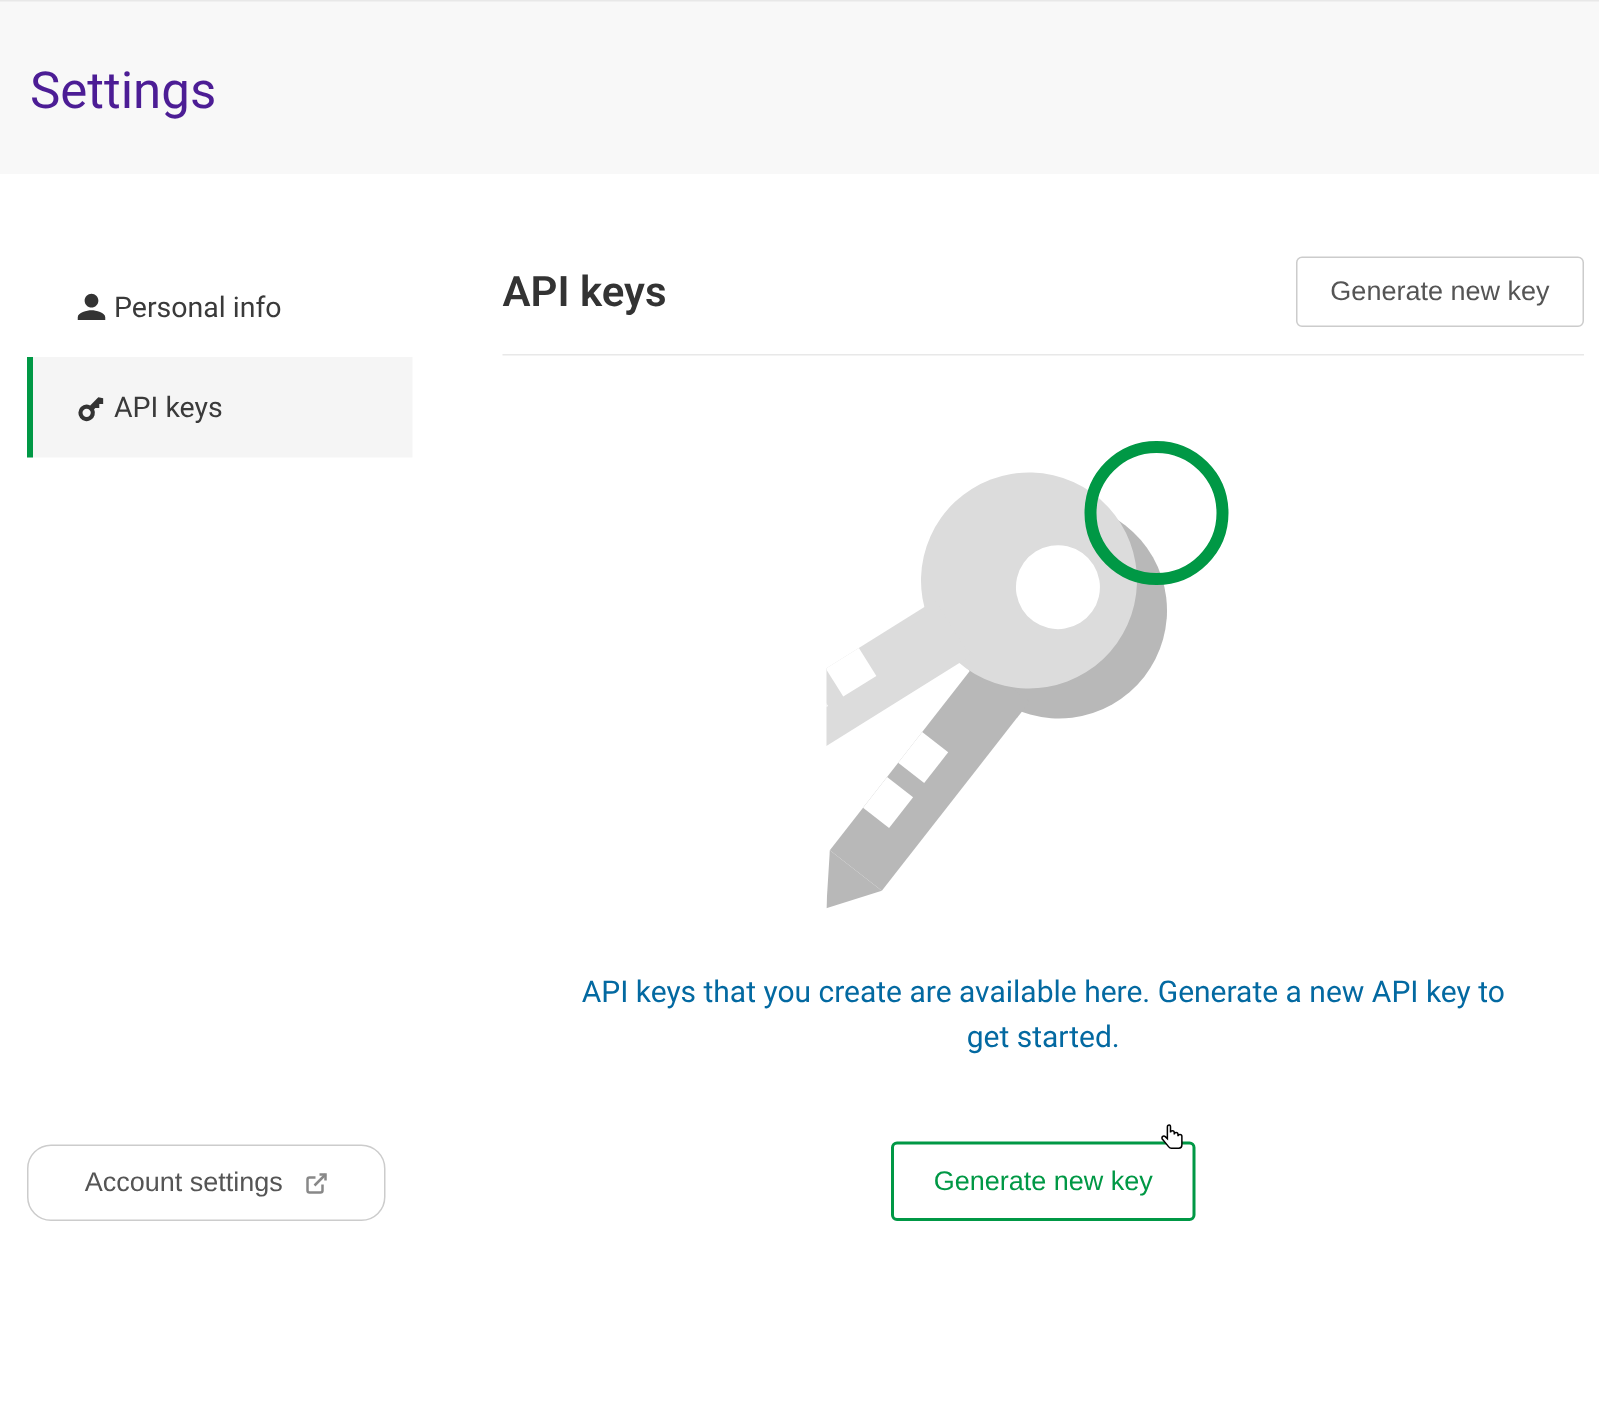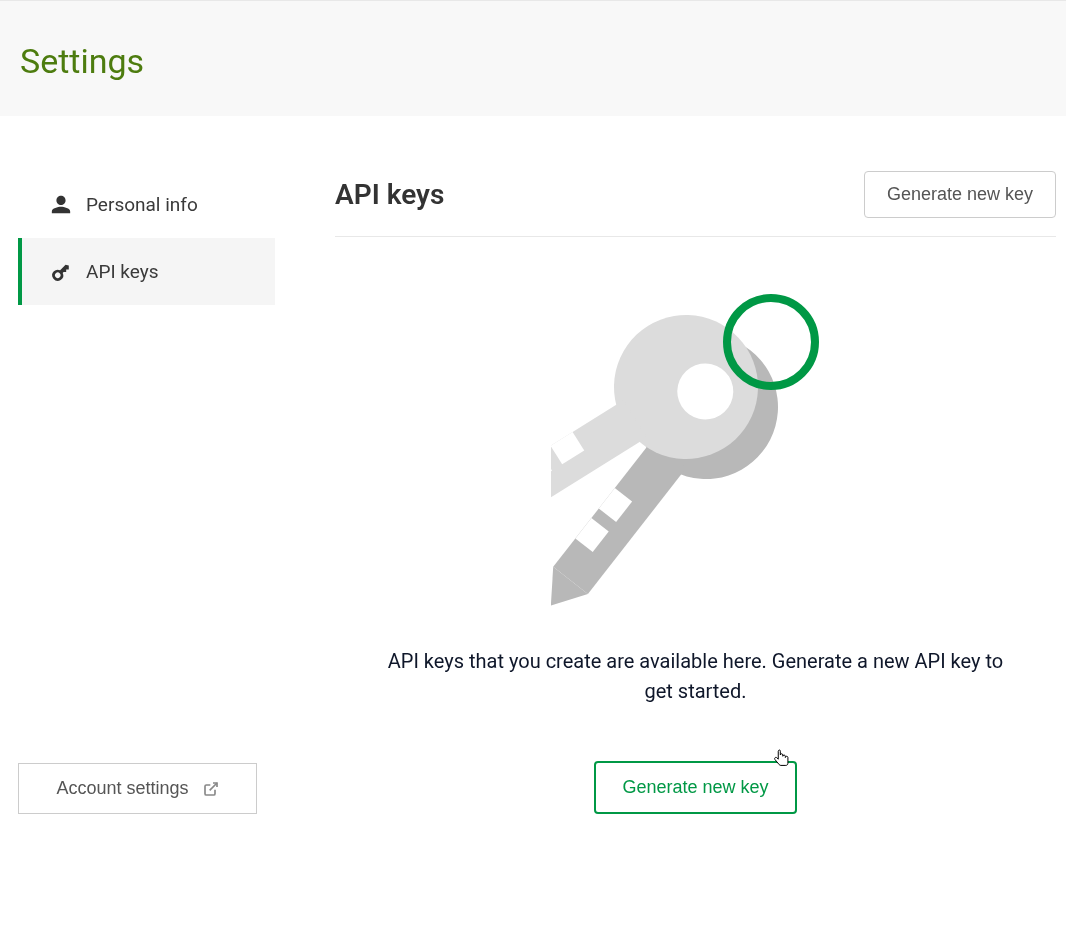--- a/index.html
+++ b/index.html
@@ -14,39 +14,39 @@
       width: 1066px;
     }
     .header {
       background: #f8f8f8;
       padding: 40px 20px 35px 20px;
       border-top: 1px solid #e8e8e8;
     }
     .header h1 {
       font-size: 34px;
       font-weight: 400;
-      color: #4d7c0f;
+      color: #4c1d95;
     }
     .content {
       display: flex;
       padding-top: 55px;
     }
     .sidebar {
       width: 275px;
       padding-left: 18px;
       display: flex;
       flex-direction: column;
     }
     .sidebar-items {
       flex: 1;
     }
     .sidebar-item {
       display: flex;
       align-items: center;
-      gap: 14px;
+      gap: 4px;
       padding: 22px 18px 22px 32px;
       font-size: 19px;
       color: #3a3a3a;
       cursor: pointer;
       position: relative;
     }
     .sidebar-item.active {
       background: #f5f5f5;
     }
     .sidebar-item.active::before {
@@ -66,21 +66,21 @@
       justify-content: center;
       flex-shrink: 0;
     }
     .sidebar-item .icon svg {
       fill: #333;
     }
     .account-settings-btn {
       margin-top: 130px;
       margin-right: 18px;
       border: 1px solid #ccc;
-      border-radius: 0;
+      border-radius: 16px;
       background: #fff;
       padding: 14px 20px;
       font-size: 18px;
       color: #555;
       cursor: pointer;
       display: flex;
       align-items: center;
       justify-content: center;
       gap: 14px;
     }
@@ -124,21 +124,21 @@
       height: 330px;
       position: relative;
     }
     .empty-title {
       font-size: 21px;
       color: #333;
       margin-top: 40px;
     }
     .empty-desc {
       font-size: 20px;
-      color: #0f172a;
+      color: #0369a1;
       margin-top: 24px;
       text-align: center;
       max-width: 640px;
       line-height: 1.5;
     }
     .gen-btn-primary {
       margin-top: 55px;
       border: 2px solid #009845;
       border-radius: 4px;
       background: #fff;

